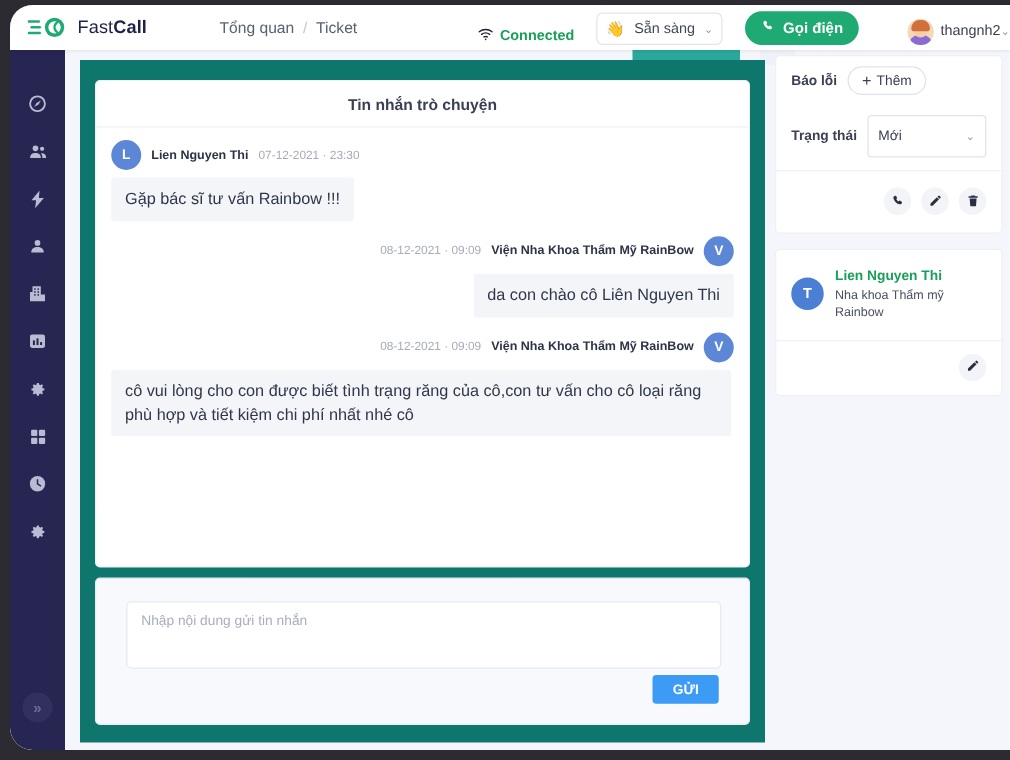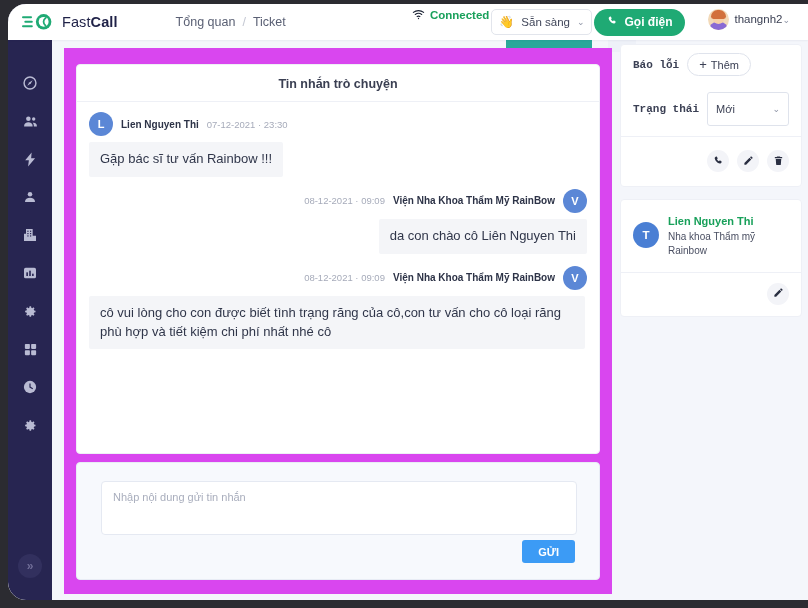--- a/index.html
+++ b/index.html
@@ -96,23 +96,23 @@
     display: flex; align-items: center;
     gap: 7px;
     font-size: 12.5px;
     color: #5a6074;
   }
   .breadcrumb .sep { color: #c3c7d2; }
   .breadcrumb .crumb { cursor: pointer; }
 
   .topbar-right {
     margin-left: auto;
-    display: flex; align-items: flex-start;
-    gap: 2px;
-    margin-right: 18px;
+    display: flex; align-items: flex-end;
+    gap: 18px;
+    margin-right: 0;
   }
   .conn {
     display: flex; align-items: center; gap: 5px;
     font-size: 11.5px; color: #18a05a; font-weight: 700;
   }
   .status-select {
     display: flex; align-items: center;
     gap: 7px;
     border: 1px solid #e2e5ec;
     border-radius: 5px;
@@ -185,21 +185,21 @@
     width: 28px; height: 22px;
     background: #eef1f8;
     z-index: 10;
   }
 
   
   .main-wrap {
     position: absolute;
     left: 56px; top: 44px;
     width: 548px; height: 546px;
-    background: #d946ef;
+    background: #0f766e;
     z-index: 20;
   }
   .chat-card {
     position: absolute;
     left: 12px; top: 16px;
     width: 524px; height: 390px;
     background: #fff;
     border: 1px solid #eef0f6;
     border-radius: 4px;
   }
@@ -303,21 +303,20 @@
     margin-bottom: 12px;
   }
   .rp-row {
     display: flex; align-items: center;
     padding: 8px 12px;
     gap: 8px;
   }
   .rp-label {
     font-size: 11px; font-weight: 700; color: #3b4054;
     white-space: nowrap;
-    font-family: Liberation Mono, monospace;
   }
   .add-btn {
     display: flex; align-items: center; gap: 4px;
     border: 1px solid #dfe3ec;
     border-radius: 13px;
     height: 23px;
     padding: 0 11px;
     font-size: 11px;
     color: #3b4054;
     background: #fff;

